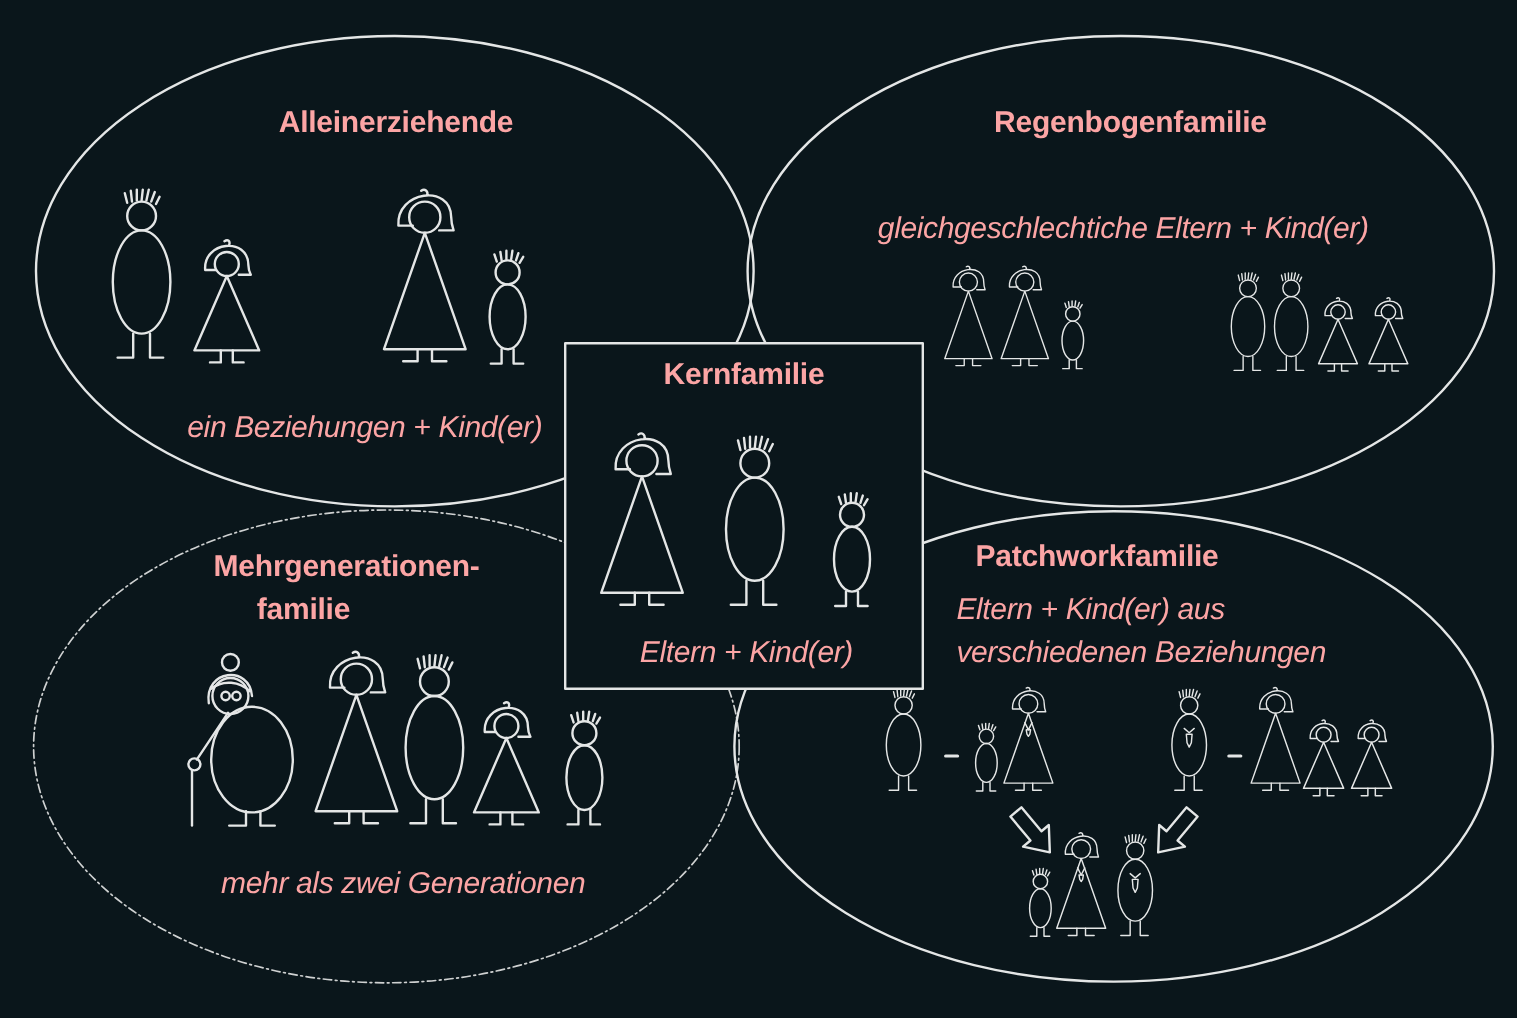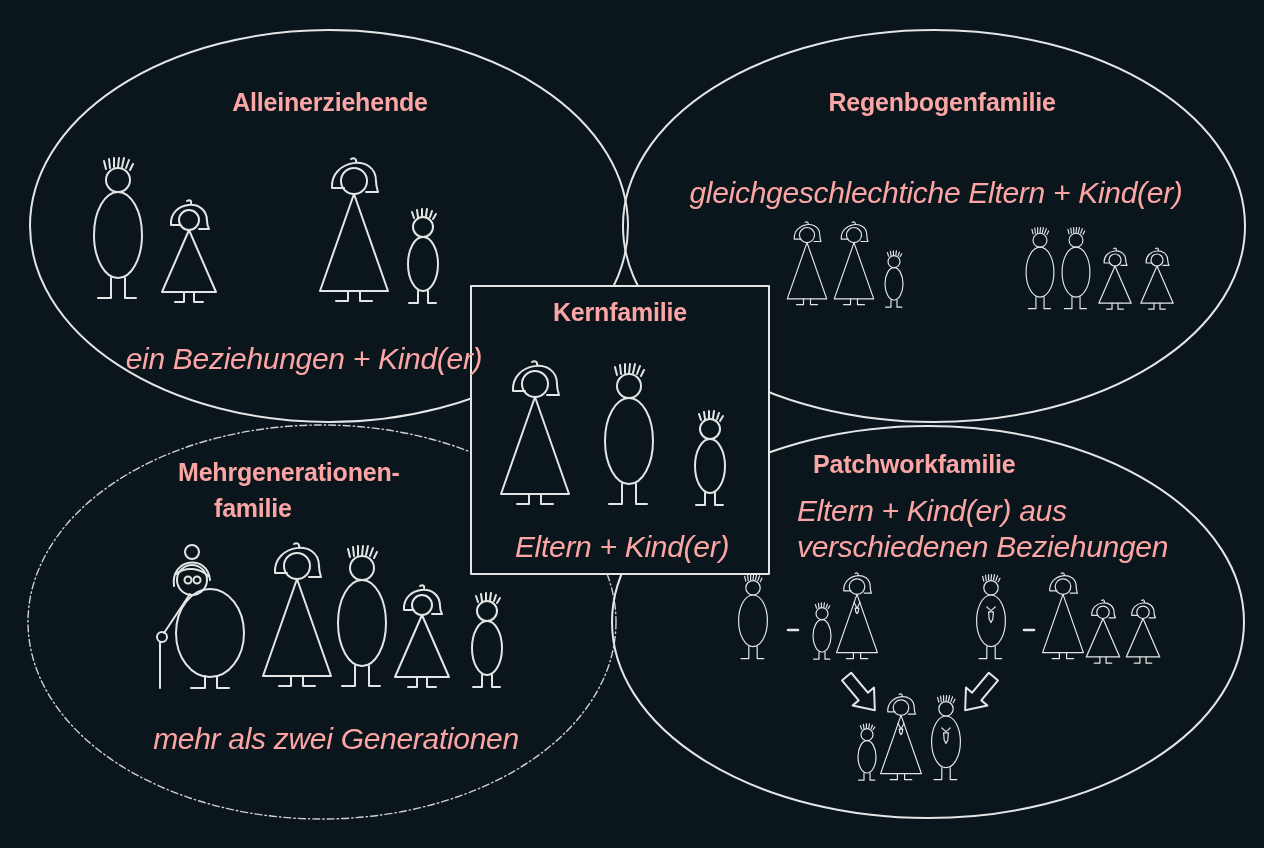--- a/index.html
+++ b/index.html
@@ -1,20 +1,20 @@
 <!DOCTYPE html>
 <html><head>
 <meta charset="utf-8">
 <style>
   html, body { margin: 0; padding: 0; background: #0a161b; }
   body { width: 1264px; height: 848px; overflow: hidden; position: relative; }
   #stage { position: absolute; left: 0; top: 0; width: 1264px; height: 848px; }
   .lbl { position: absolute; color: #fca5a5; font-family: "Liberation Sans", "DejaVu Sans", sans-serif; white-space: nowrap; }
   .title { font-size: 25px; font-weight: bold; letter-spacing: -0.2px; }
-  .sub { font-size: 30px; font-style: italic; font-weight: normal; letter-spacing: -0.3px; }
+  .sub { font-size: 25px; font-style: italic; font-weight: normal; letter-spacing: -0.3px; }
   .center { transform: translateX(-50%); text-align: center; }
   .left { text-align: left; }
   .fig * { fill: none; stroke: #e4e6e6; stroke-width: 2; stroke-linecap: round; stroke-linejoin: round; }
   .fig .thick { stroke-width: 2.6; }
 </style>
 </head>
 <body>
 
 <div id="stage">
 <svg width="1264" height="848" viewBox="0 0 1264 848" xmlns="http://www.w3.org/2000/svg">

